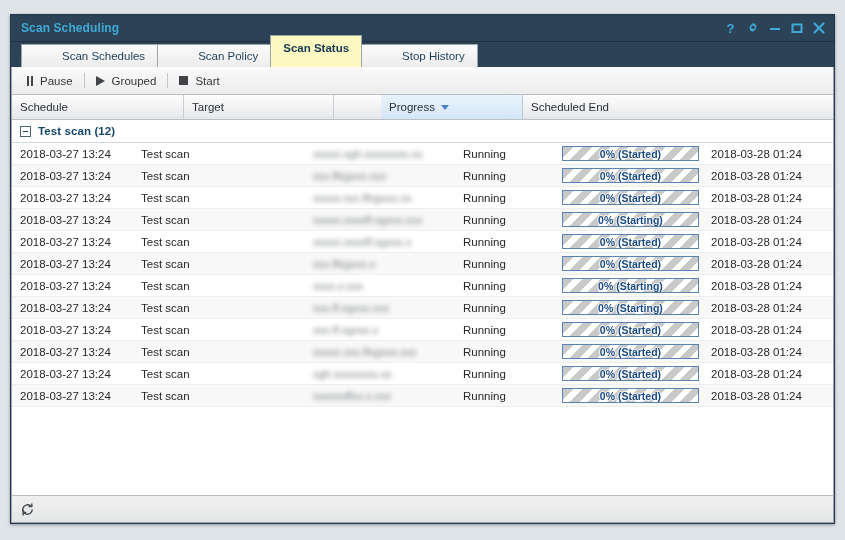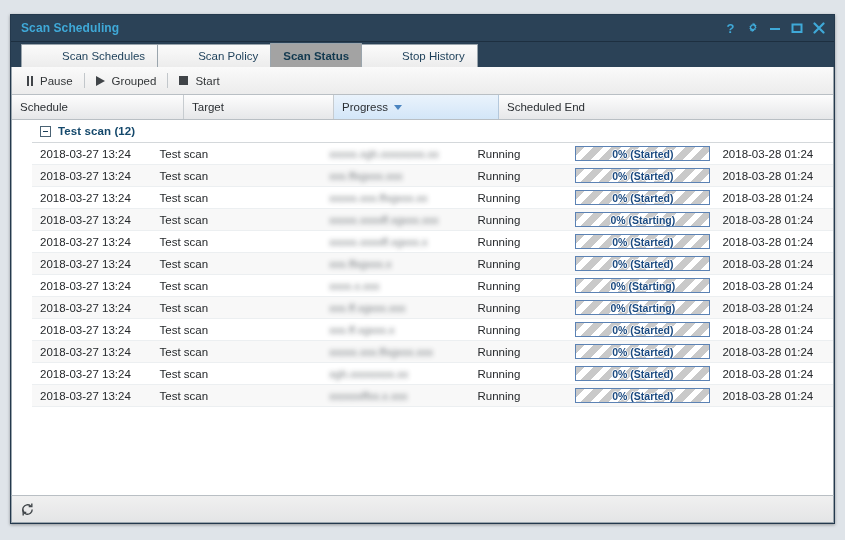--- a/index.html
+++ b/index.html
@@ -90,24 +90,24 @@
     white-space: nowrap;
     cursor: default;
     border-radius: 1px 1px 0 0;
   }
   .tab.inactive {
     background: linear-gradient(#fbfbfb, #ececec);
     color: #1c3f59;
     padding-left: 40px;
   }
   .tab.active {
-    background: #a3a3a3;
+    background: #fef9c3;
     font-weight: bold;
     color: #12394f;
-    height: 24px;
+    height: 32px;
     line-height: 24px;
     position: relative;
     z-index: 3;
   }
   #tabstrip-filler {
     flex: 1 1 auto;
     height: 1px;
   }
 
   
@@ -199,21 +199,20 @@
     border-left: 4px solid transparent;
     border-right: 4px solid transparent;
     border-top: 5px solid #4a84c0;
   }
 
   #rows-area {
     flex: 1 1 auto;
     overflow: hidden;
     background: #fff;
     position: relative;
-    padding-left: 20px;
   }
 
   
   #group-row {
     height: 22px;
     display: flex;
     align-items: center;
     padding-left: 8px;
     gap: 7px;
     border-bottom: 1px solid #d4d8db;
@@ -390,21 +389,21 @@
     </div>
 
     <div id="grid-wrap">
       <div id="header-row">
           <div class="hcell" style="width: 172px;">
             <span>Schedule</span>
           </div>
           <div class="hcell" style="width: 150px;">
             <span>Target</span>
           </div>
-          <div class="hcell sorted" style="width: 165px;">
+          <div class="hcell sorted" style="width: 142px; margin-left: 47px;">
             <span>Progress</span>
             <span class="sort-caret"></span>
           </div>
           <div class="hcell" style="width: 120px; flex: 1 1 auto; border-right: none;">
             <span>Scheduled End</span>
           </div>
         </div>
       <div id="rows-area">
         <div id="group-row">
           <span class="collapse-box"></span>

